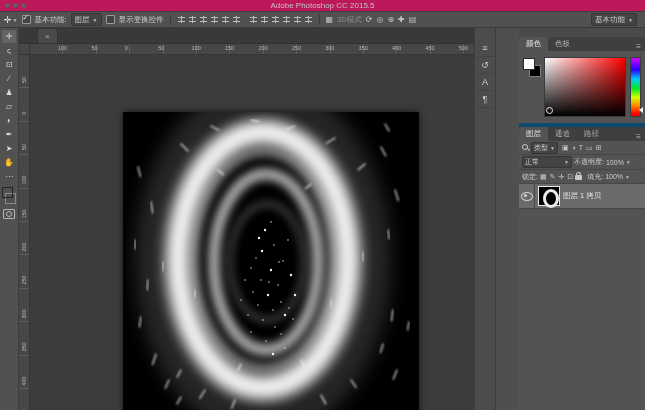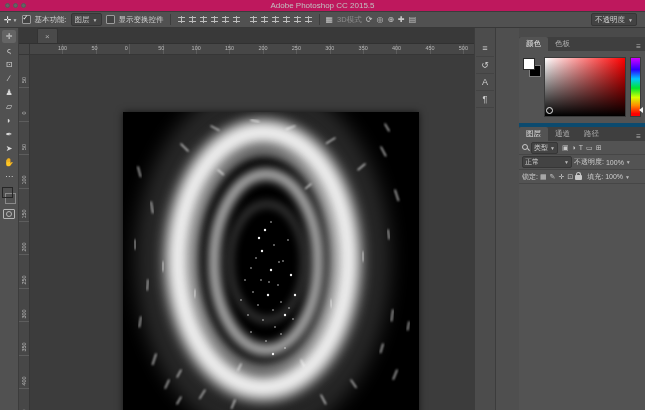--- a/index.html
+++ b/index.html
@@ -141,21 +141,21 @@
     <span class="dim">3D模式</span>
     <span style="display:flex;align-items:center;gap:4px;">
         <span class="micon">⟳</span>
         <span class="micon">◎</span>
         <span class="micon">⊕</span>
         <span class="micon">✚</span>
         <span class="micon">▤</span>
       </span>
     <span class="spacer"></span>
     <span class="dd workspace">
-        <span>不透明度</span>
+        <span>基本功能</span>
         <span class="tinyarrow">▼</span>
       </span>
   </div>
 
   <div class="main">
 
     <div class="toolbar">
       <div style="display:flex;flex-direction:column;align-items:center;gap:1px;">
           <div class="tool sel">✛</div>
           <div class="tool">ς</div>
@@ -382,17 +382,24 @@
               <span class="ficon">✎</span>
               <span class="ficon">✛</span>
               <span class="ficon">⊡</span>
             </span>
           <span class="lockcss"></span>
           <span style="margin-left:3px;">填充:</span>
           <span>100%</span>
           <span class="tinyarrow">▼</span>
         </div>
 
+        <div class="layer sel">
+          <span class="eyebox">
+              <span class="eye"></span>
+            </span>
+          <span class="thumb ringthumb"></span>
+          <span>图层 1 拷贝</span>
+        </div>
         <div class="prest"></div>
       </div>
     </div>
   </div>
 </div>
 
 </body></html>

